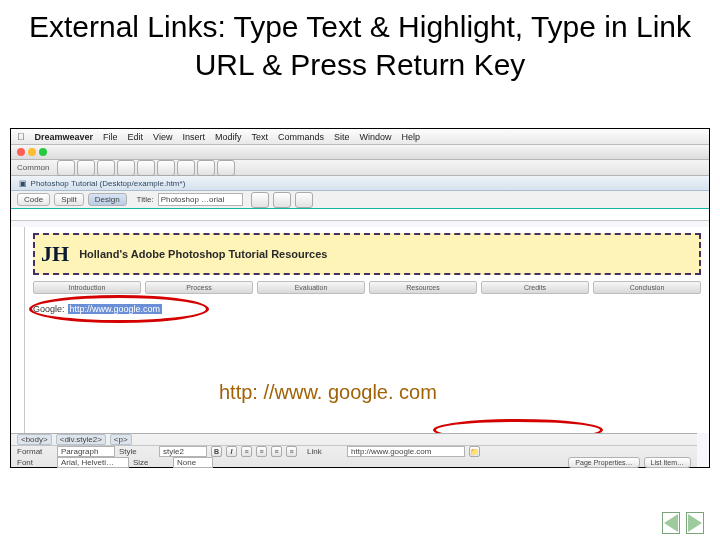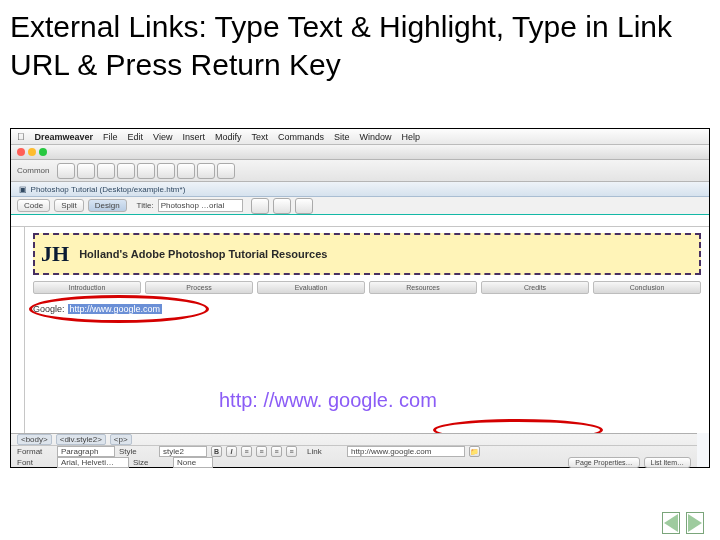--- a/index.html
+++ b/index.html
@@ -1,49 +1,49 @@
 <!DOCTYPE html>
 <html><head>
 <meta charset="utf-8">
 <style>
   *{box-sizing:border-box;margin:0;padding:0;font-family:Arial,Helvetica,sans-serif}
   body{width:720px;height:540px;background:#fff;position:relative;overflow:hidden}
-  .slide-title{font-size:30px;text-align:left;padding:8px 10px 6px;line-height:1.25;font-weight:400}
+  .slide-title{font-size:30px;text-align:center;padding:8px 10px 6px;line-height:1.25;font-weight:400}
   .shot{position:absolute;left:10px;top:128px;width:700px;height:340px;border:1px solid #000;background:#f5f7fa}
   
   .mac-menubar{height:16px;background:linear-gradient(#fdfdfd,#e9e9e9);border-bottom:1px solid #bbb;display:flex;align-items:center;gap:10px;font-size:9px;color:#222;padding:0 6px}
   .apple{font-size:10px}
   .menu-item{cursor:default}
   
   .win-titlebar{height:15px;background:linear-gradient(#f6f6f6,#dcdcdc);border-bottom:1px solid #b5b5b5;display:flex;align-items:center;gap:3px;padding:0 6px;font-size:8px;color:#333}
   .traffic{display:flex;gap:3px;margin-right:6px}
   .dot{width:8px;height:8px;border-radius:50%}
   .dot.r{background:#ff5f57}.dot.y{background:#febc2e}.dot.g{background:#28c840}
-  .toolbar{height:22px;background:linear-gradient(#f4f4f4,#e4e4e4);border-bottom:1px solid #b5b5b5;display:flex;align-items:center;gap:2px;padding:0 6px}
+  .toolbar{height:16px;background:linear-gradient(#f4f4f4,#e4e4e4);border-bottom:1px solid #b5b5b5;display:flex;align-items:center;gap:2px;padding:0 6px}
   .tb-label{font-size:8px;color:#555;margin-right:6px}
   .tb-btn{width:18px;height:16px;background:linear-gradient(#fff,#e2e2e2);border:1px solid #aaa;border-radius:3px}
   .doc-tab{height:15px;background:linear-gradient(#eef3f8,#d6e2ee);border-bottom:1px solid #a9bdd2;font-size:8px;color:#324a63;display:flex;align-items:center;padding:0 8px}
   .view-strip{height:18px;background:#f1f1f1;border-bottom:1px solid #14b8a6;display:flex;align-items:center;gap:4px;padding:0 6px;font-size:8px;color:#444}
   .pill{padding:1px 6px;background:linear-gradient(#fff,#e7e7e7);border:1px solid #b2b2b2;border-radius:3px}
   .title-field{background:#fff;border:1px solid #b2b2b2;padding:1px 2px;min-width:85px;height:13px;font-size:8px}
   .ruler{height:12px;background:#fff;border-bottom:1px solid #c6c6c6;position:relative;font-size:6px;color:#777}
   .doc-area{position:absolute;left:0;right:0;top:98px;bottom:34px;background:#fff}
   .v-ruler{position:absolute;left:0;top:0;bottom:0;width:14px;background:#fff;border-right:1px solid #c6c6c6}
   .canvas{position:absolute;left:14px;right:0;top:0;bottom:0;padding:6px 8px}
   .banner{background:#fff4b8;border:2px dashed #472f62;padding:4px 6px;display:flex;align-items:center;gap:10px;height:42px}
   .jh{font-family:"Brush Script MT","Comic Sans MS",cursive;font-size:22px;font-weight:bold;color:#0a1a33}
   .banner-title{font-size:11px;font-weight:bold;color:#2a2a2a}
   .nav-strip{margin-top:6px;display:flex;gap:4px}
   .nav-btn{flex:1;height:13px;background:linear-gradient(#f7f7f7,#d8d8d8);border:1px solid #bdbdbd;border-radius:2px;font-size:7px;color:#555;display:flex;align-items:center;justify-content:center}
   .link-line{margin-top:10px;font-size:9px;color:#333;display:flex;align-items:center;gap:3px}
   .hl{background:#6a8fd6;color:#fff;padding:0 2px}
   .annot-ellipse{position:absolute;border:3px solid #d40000;border-radius:50%;pointer-events:none}
   .e1{left:18px;top:166px;width:180px;height:28px}
   .e2{left:422px;top:290px;width:170px;height:22px}
-  .annot-url{position:absolute;left:208px;top:260px;font-size:20px;color:#8b5cf6}
+  .annot-url{position:absolute;left:208px;top:252px;font-size:20px;color:#a16207}
   
   .props{position:absolute;left:0;right:12px;bottom:0;height:34px;background:linear-gradient(#f3f3f3,#e6e6e6);border-top:1px solid #b0b0b0;font-size:8px;color:#444}
   .tag-path{height:12px;border-bottom:1px solid #c6c6c6;padding:0 6px;display:flex;align-items:center;gap:4px}
   .tag-path span{background:#dde4ec;border:1px solid #b7c2cf;padding:0 3px;border-radius:2px}
   .prop-row{display:flex;align-items:center;gap:4px;padding:1px 6px;height:11px}
   .prop-label{min-width:36px}
   .prop-input{background:#fff;border:1px solid #b2b2b2;height:11px;padding:0 3px;font-size:8px}
   .fmt-btn{width:11px;height:11px;background:linear-gradient(#fff,#e3e3e3);border:1px solid #aaa;border-radius:2px;font-size:7px;text-align:center;line-height:9px;font-weight:bold}
   
   .slide-nav{position:absolute;right:16px;bottom:6px;display:flex;gap:6px}

